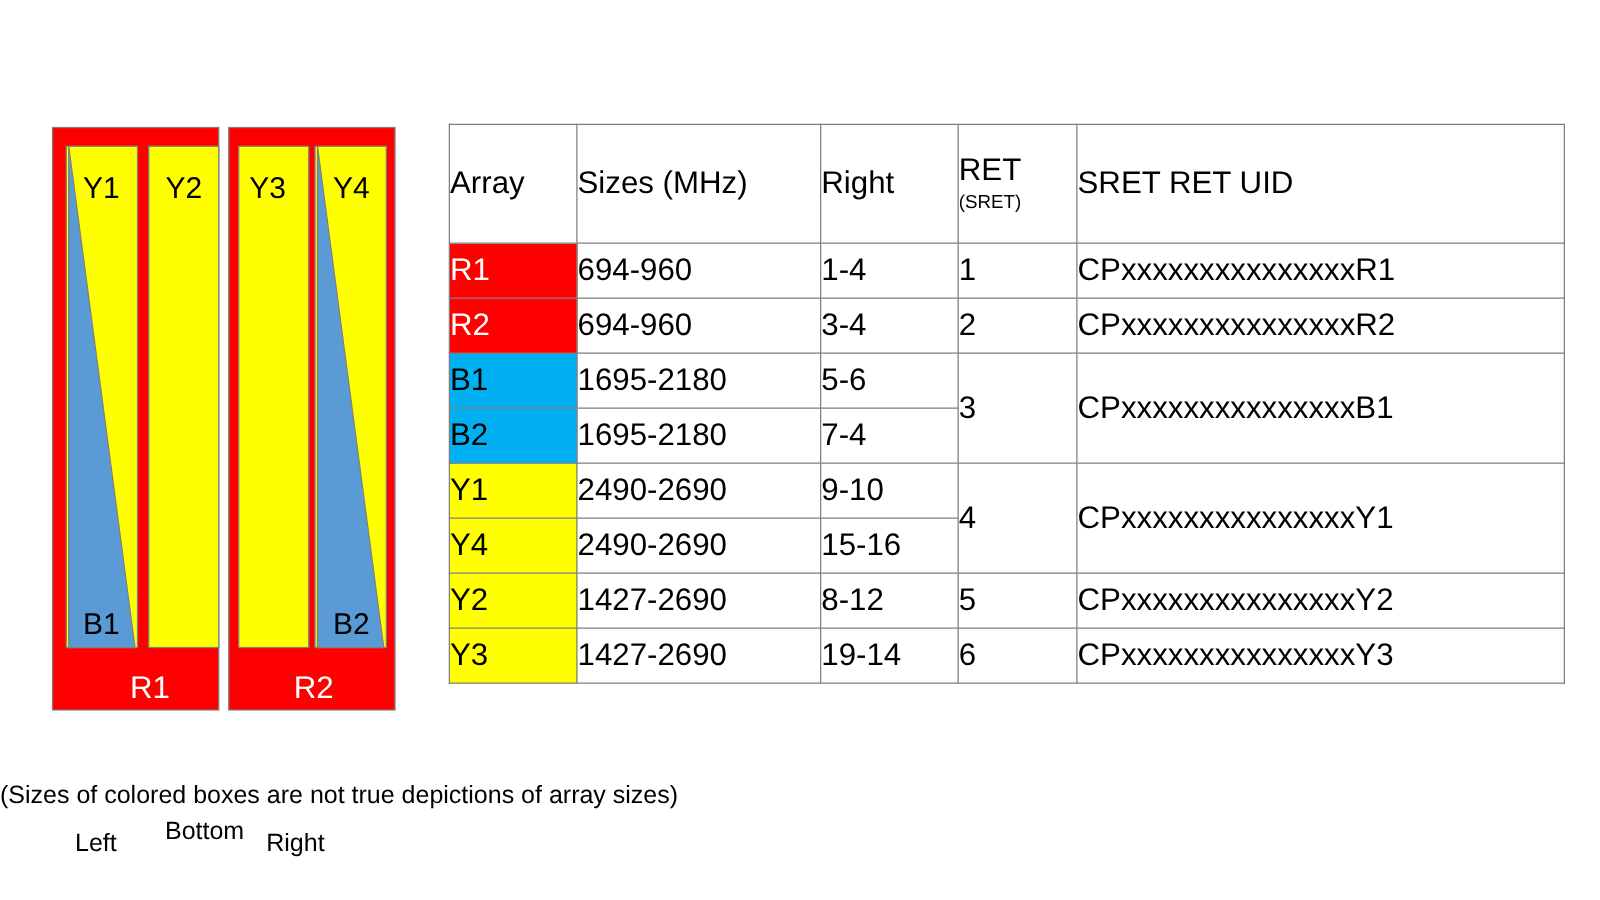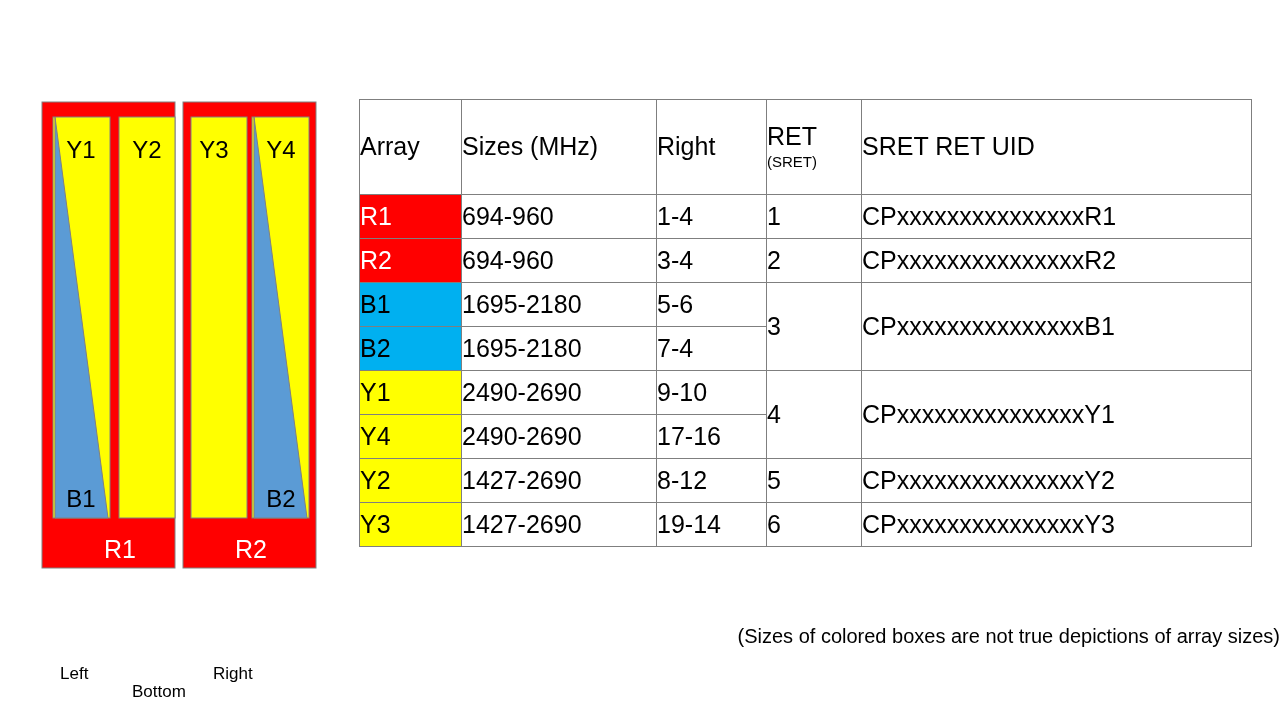--- a/index.html
+++ b/index.html
@@ -21,27 +21,27 @@
     position: absolute;
     left: 0;
     top: 0;
     width: 350px;
     height: 600px;
   }
 
   
   .orientation-label {
     position: absolute;
-    font-size: 17px;
+    font-size: 20px;
     color: #000;
     white-space: nowrap;
   }
   #orientation-left  { left: 60px;  top: 664px; }
   #orientation-right { left: 213px; top: 664px; }
-  #orientation-bottom{ left: 132px; top: 682px; }
+  #orientation-bottom{ left: 132px; top: 654px; }
 
   
   #ret-table-wrap {
     position: absolute;
     left: 359px;
     top: 99px;
     width: 892px;
   }
   table#ret-table {
     border-collapse: collapse;
@@ -78,21 +78,21 @@
   td.cell-red    { background: #ff0000; color: #ffffff; }
   td.cell-blue   { background: #00b0f0; color: #000000; }
   td.cell-yellow { background: #ffff00; color: #000000; }
 
   
   #diagram-footnote {
     position: absolute;
     left: 0;
     top: 625px;
     width: 1280px;
-    text-align: right;
+    text-align: left;
     font-size: 20px;
     color: #000;
   }
 </style>
 </head>
 <body>
 
 <svg id="antenna-diagram" viewBox="0 0 350 600" width="350" height="600">
 
   <g>
@@ -181,21 +181,21 @@
         <tr>
           <td class="cell-yellow">Y1</td>
           <td>2490-2690</td>
           <td>9-10</td>
           <td rowspan="2">4</td>
           <td rowspan="2">CPxxxxxxxxxxxxxxxY1</td>
         </tr>
         <tr>
           <td class="cell-yellow">Y4</td>
           <td>2490-2690</td>
-          <td>17-16</td>
+          <td>15-16</td>
         </tr>
         <tr>
           <td class="cell-yellow">Y2</td>
           <td>1427-2690</td>
           <td>8-12</td>
           <td>5</td>
           <td>CPxxxxxxxxxxxxxxxY2</td>
         </tr>
         <tr>
           <td class="cell-yellow">Y3</td>

